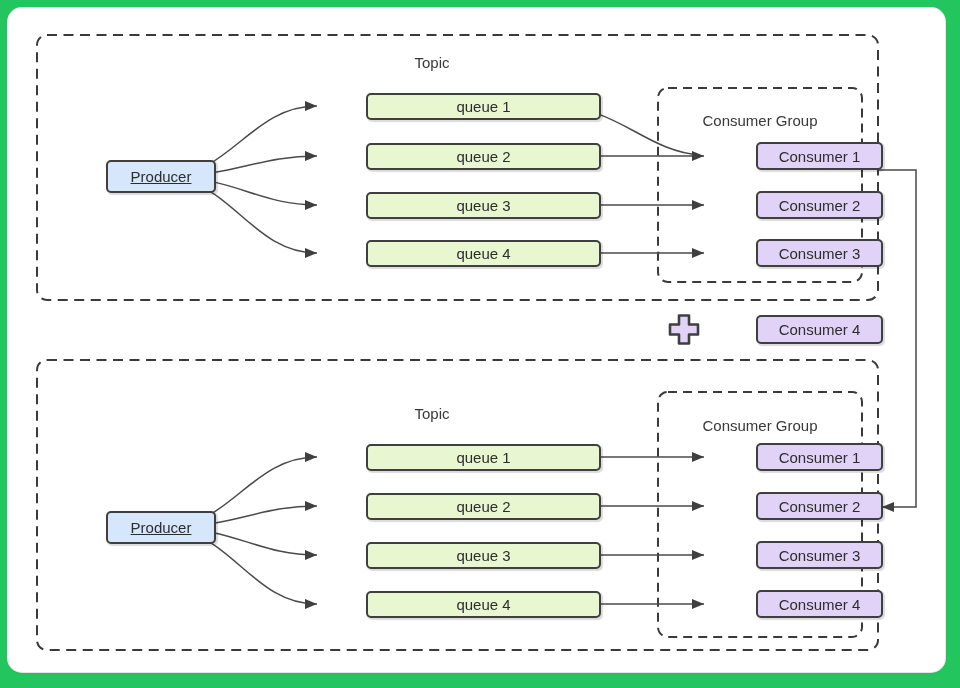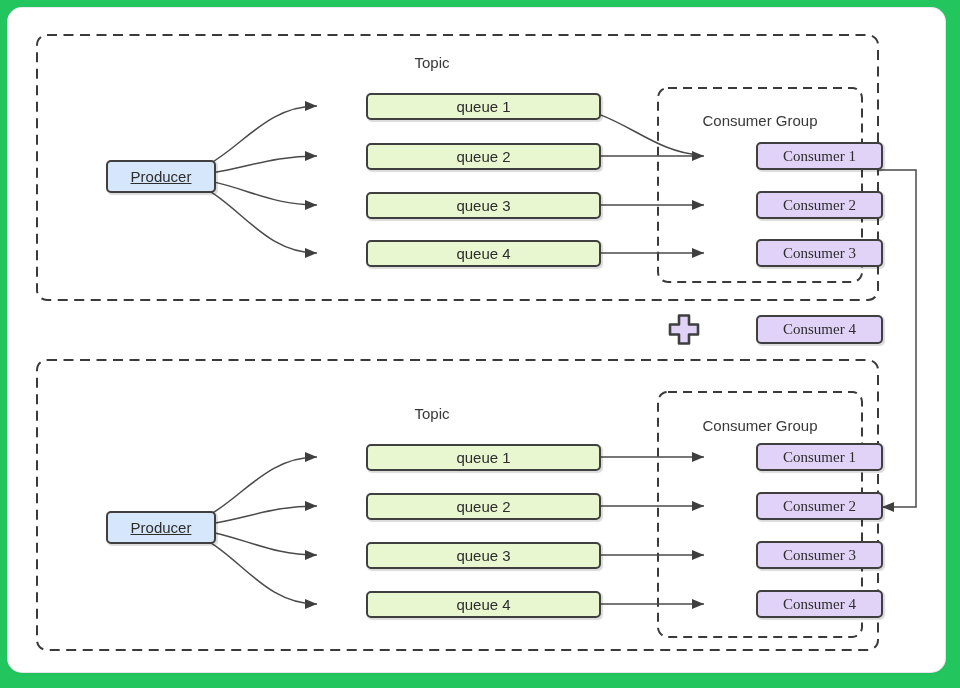--- a/index.html
+++ b/index.html
@@ -18,21 +18,21 @@
   .node {
     position:absolute; box-sizing:border-box;
     border:2px solid #3f3f3f; border-radius:5px;
     display:flex; align-items:center; justify-content:center;
     font-size:15px; color:#2d2d2d; white-space:nowrap;
     box-shadow:1.5px 1.5px 1px rgba(0,0,0,0.14);
     margin-left:48px;
   }
   .producer { background:#d6e7fb;text-decoration:underline; }
   .queue    { background:#e8f7cf; }
-  .consumer { background:#e1d3f7;font-family:Liberation Serif, serif; }
+  .consumer { background:#e1d3f7; }
   .dlabel {
     position:absolute; font-size:15px; color:#383838;
     text-align:center; line-height:18px; height:18px;
   }
   .plus-wrap { position:absolute; left:667px; top:312px; width:34px; height:35px; }
 </style>
 </head>
 <body>
 
 <div class="stage">

